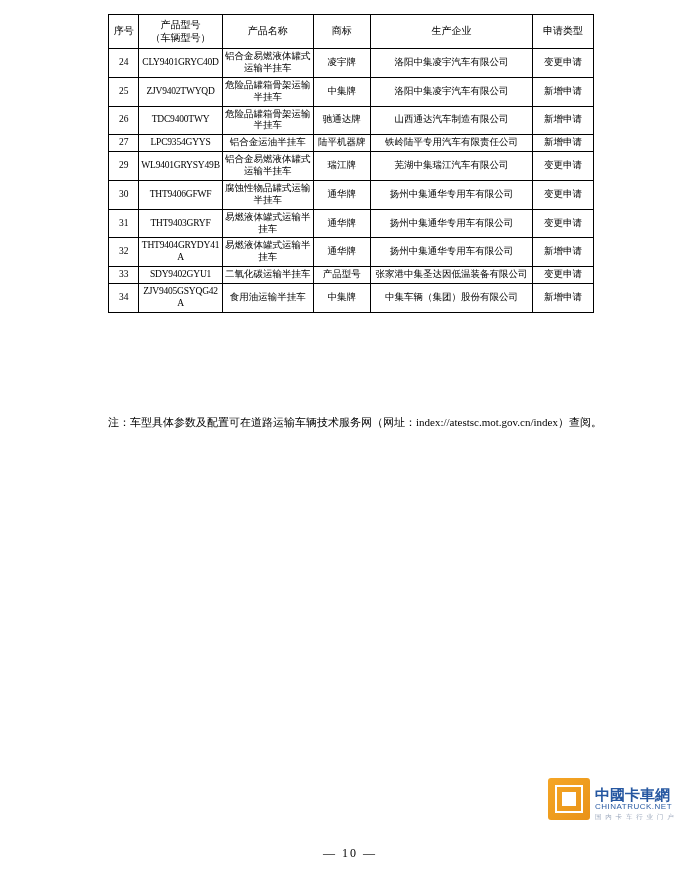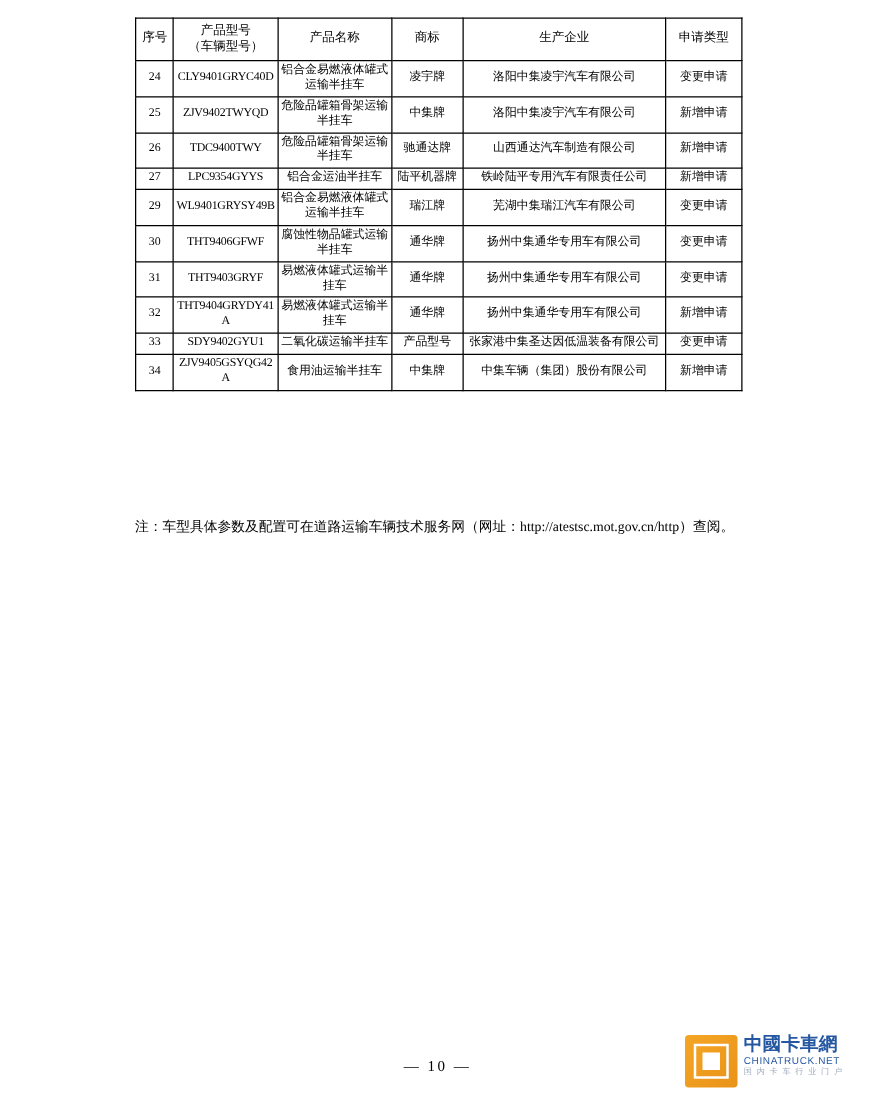--- a/index.html
+++ b/index.html
@@ -82,25 +82,25 @@
     width: 700px;
     text-align: center;
     font-size: 12px;
     color: #000000;
     letter-spacing: 2px;
   }
   
   .watermark {
     position: absolute;
     left: 548px;
-    top: 828px;
+    top: 774px;
     width: 132px;
     height: 46px;
     display: flex;
-    align-items: flex-start;
+    align-items: flex-end;
     opacity: 0.95;
   }
   .wm-badge {
     width: 42px;
     height: 42px;
     background: linear-gradient(135deg, #f5a21b 0%, #e88d0c 100%);
     border-radius: 3px;
     position: relative;
     flex: 0 0 auto;
   }
@@ -253,21 +253,21 @@
           <td class="cell-model">ZJV9405GSYQG42A</td>
           <td>食用油运输半挂车</td>
           <td>中集牌</td>
           <td class="cell-maker">中集车辆（集团）股份有限公司</td>
           <td>新增申请</td>
         </tr>
       </tbody>
     </table>
   </div>
 
-  <div class="note">注：车型具体参数及配置可在道路运输车辆技术服务网（网址：http://atestsc.mot.gov.cn/http）查阅。</div>
+  <div class="note">注：车型具体参数及配置可在道路运输车辆技术服务网（网址：index://atestsc.mot.gov.cn/index）查阅。</div>
 
   <div class="footer-page">— 10 —</div>
 
   <div class="watermark">
     <div class="wm-badge"></div>
     <div class="wm-text">
       <div class="wm-cn">中國卡車網</div>
       <div class="wm-en">CHINATRUCK.NET</div>
       <div class="wm-sub">国 内 卡 车 行 业 门 户</div>
     </div>

